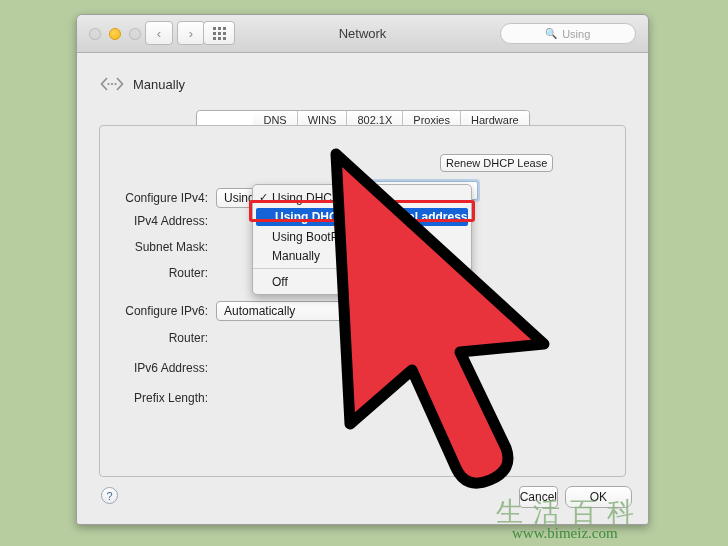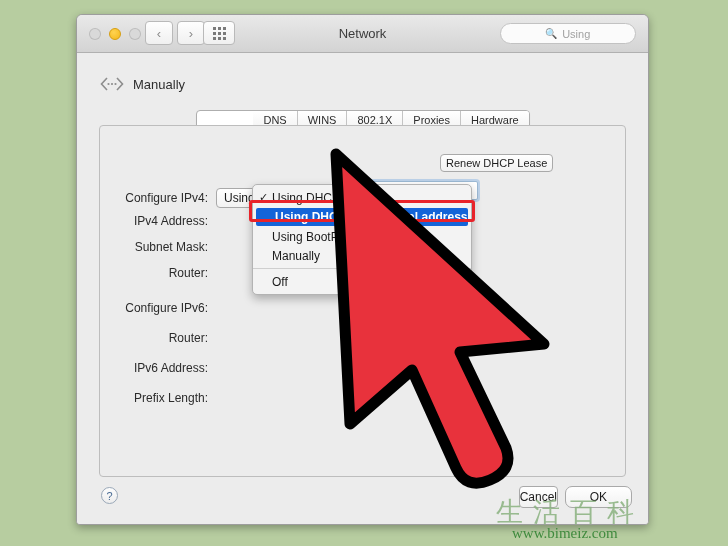--- a/index.html
+++ b/index.html
@@ -386,20 +386,24 @@
       <div class="clientid-wrap">
         <span class="clientid-label">ID:</span>
         <span class="textfield">
           <span class="caret"></span>
         </span>
       </div>
       <div class="hint">( If required )</div>
 
       <div class="formrow" style="left:0; top:175px;">
         <span class="flabel">Configure IPv6:</span>
+        <span class="popup">
+          <span>Automatically</span>
+          <span class="arrows">▲<br>▼</span>
+        </span>
       </div>
 
       <div class="formrow" style="left:0; top:205px;">
         <span class="flabel">Router:</span>
       </div>
 
       <div class="formrow" style="left:0; top:235px;">
         <span class="flabel">IPv6 Address:</span>
       </div>
 

